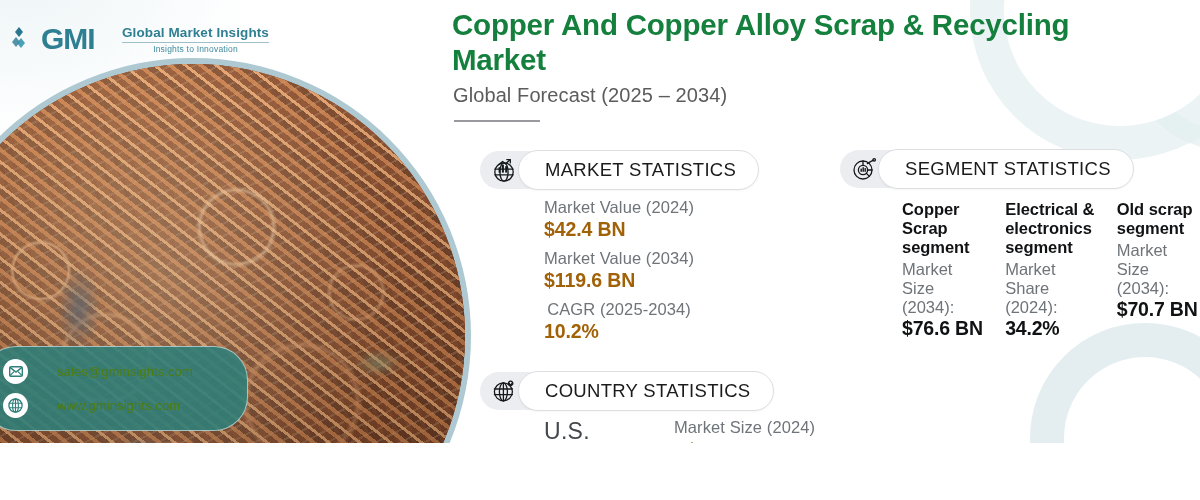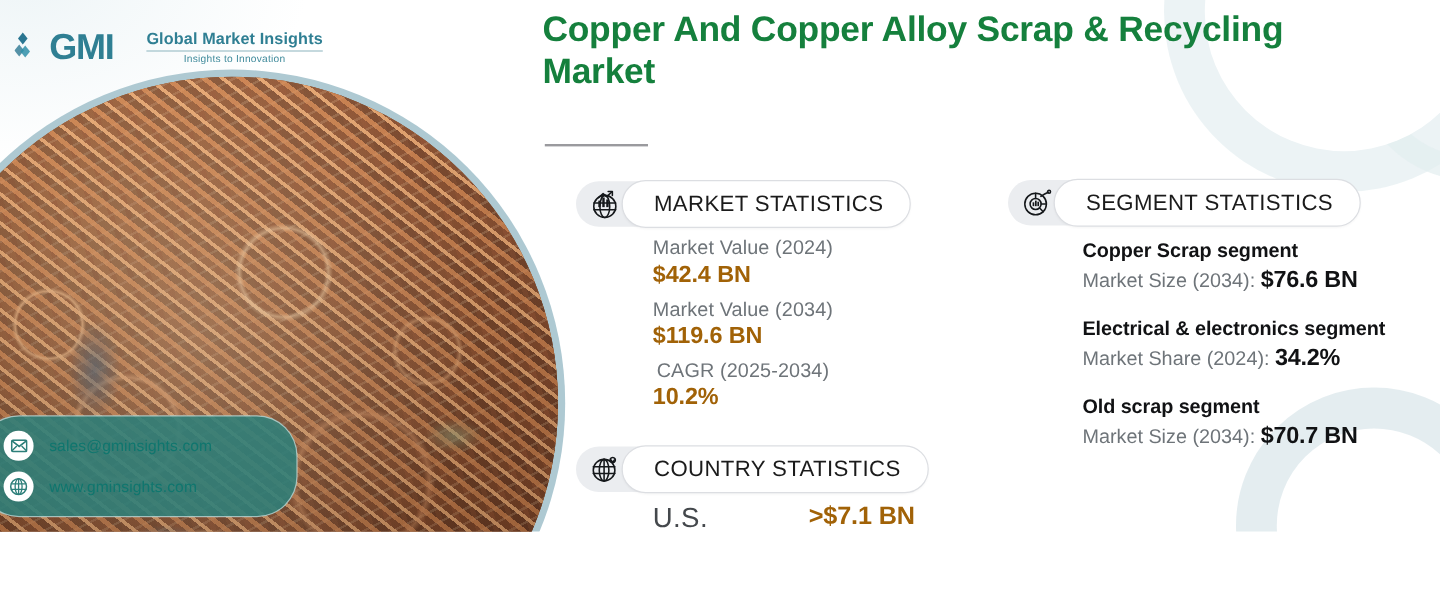--- a/index.html
+++ b/index.html
@@ -117,21 +117,21 @@
     display:flex; flex-direction:column; gap:9px;
   }
   .contact-row { display:flex; align-items:center; gap:13px; }
   .contact-ic {
     width:25px; height:25px; flex:0 0 25px;
     border-radius:50%; background:#ffffff;
     display:flex; align-items:center; justify-content:center;
   }
   .contact-ic svg { display:block; }
   .contact-txt {
-    color:#0f766e; font-size:13px; letter-spacing:.1px; white-space:nowrap;
+    color:#4d7c0f; font-size:13px; letter-spacing:.1px; white-space:nowrap;margin-left:16px;
   }
 
   
   .content { position:absolute; left:452px; top:0; width:748px; height:500px; }
 
   .title {
     position:absolute; left:0; top:8px; width:672px;
     font-size:29.5px; font-weight:bold; line-height:1.17;
     color:#15803d; letter-spacing:-.2px;
   }
@@ -186,21 +186,21 @@
     position:absolute; left:92px; top:418px;
     display:flex; align-items:flex-start; gap:84px;
   }
   .country-name { font-size:23px; color:#44484c; letter-spacing:.3px; }
   .country-kv { display:flex; flex-direction:column; }
   .country-kv .stat-value { font-size:21px; margin-top:1px; }
 
   
   #segment-stats {
     position:absolute; left:450px; top:200px;
-    display:flex; flex-direction:column; gap:20px;
+    display:flex; gap:20px;
   }
   .seg-name { font-size:16.5px; font-weight:bold; color:#111214; letter-spacing:-.05px; }
   .seg-line { margin-top:3px; font-size:16.5px; color:#6e7479; }
   .seg-line b { font-size:19.5px; color:#111214; letter-spacing:-.2px; }
 
   .ic-dark { stroke:#15181b; fill:none; stroke-width:1.3; stroke-linecap:round; stroke-linejoin:round; }
 </style>
 </head>
 <body>
 
@@ -260,20 +260,21 @@
           <path d="M1 5.2 H14 M1 9.8 H14 M7.5 .9 V14.1" stroke="#2d7f7a" stroke-width="1.1" fill="none"></path>
         </svg>
       </span>
       <span class="contact-txt">www.gminsights.com</span>
     </div>
   </div>
 
   <div class="content">
 
     <div class="title">Copper And Copper Alloy Scrap &amp; Recycling Market</div>
+    <div class="subtitle">Global Forecast (2025 – 2034)</div>
     <div class="divider"></div>
 
     <div class="pill" id="pill-market">
       <span class="pill-ic">
         <svg width="26" height="26" viewBox="0 0 26 26" class="ic-dark">
           <circle cx="13" cy="15" r="9.2"></circle>
           <ellipse cx="13" cy="15" rx="4.1" ry="9.2"></ellipse>
           <path d="M3.9 12.2 H22.1 M3.9 17.8 H22.1"></path>
           <rect x="7.6" y="10.2" width="2" height="5.4" fill="#15181b" stroke="none"></rect>
           <rect x="10.9" y="7.6" width="2" height="8" fill="#15181b" stroke="none"></rect>
@@ -309,20 +310,21 @@
           <path d="M19.6 3.2 a2.2 2.2 0 1 1 -0.01 0 Z"></path>
           <path d="M19.6 7.6 L18.2 5.3 M19.6 7.6 L21 5.3"></path>
         </svg>
       </span>
       <span class="pill-label">COUNTRY STATISTICS</span>
     </div>
 
     <div id="country-stats">
       <div class="country-name">U.S.</div>
       <div class="country-kv">
+        <div class="stat-label">Market Size (2024)</div>
         <div class="stat-value">&gt;$7.1 BN</div>
       </div>
     </div>
 
     <div class="pill" id="pill-segment">
       <span class="pill-ic">
         <svg width="26" height="26" viewBox="0 0 26 26" class="ic-dark">
           <circle cx="12" cy="14" r="9"></circle>
           <circle cx="12" cy="14" r="4.6"></circle>
           <path d="M12 5 V9.4 M21 14 H16.6 M18.4 20.4 L15.3 17.3"></path>

